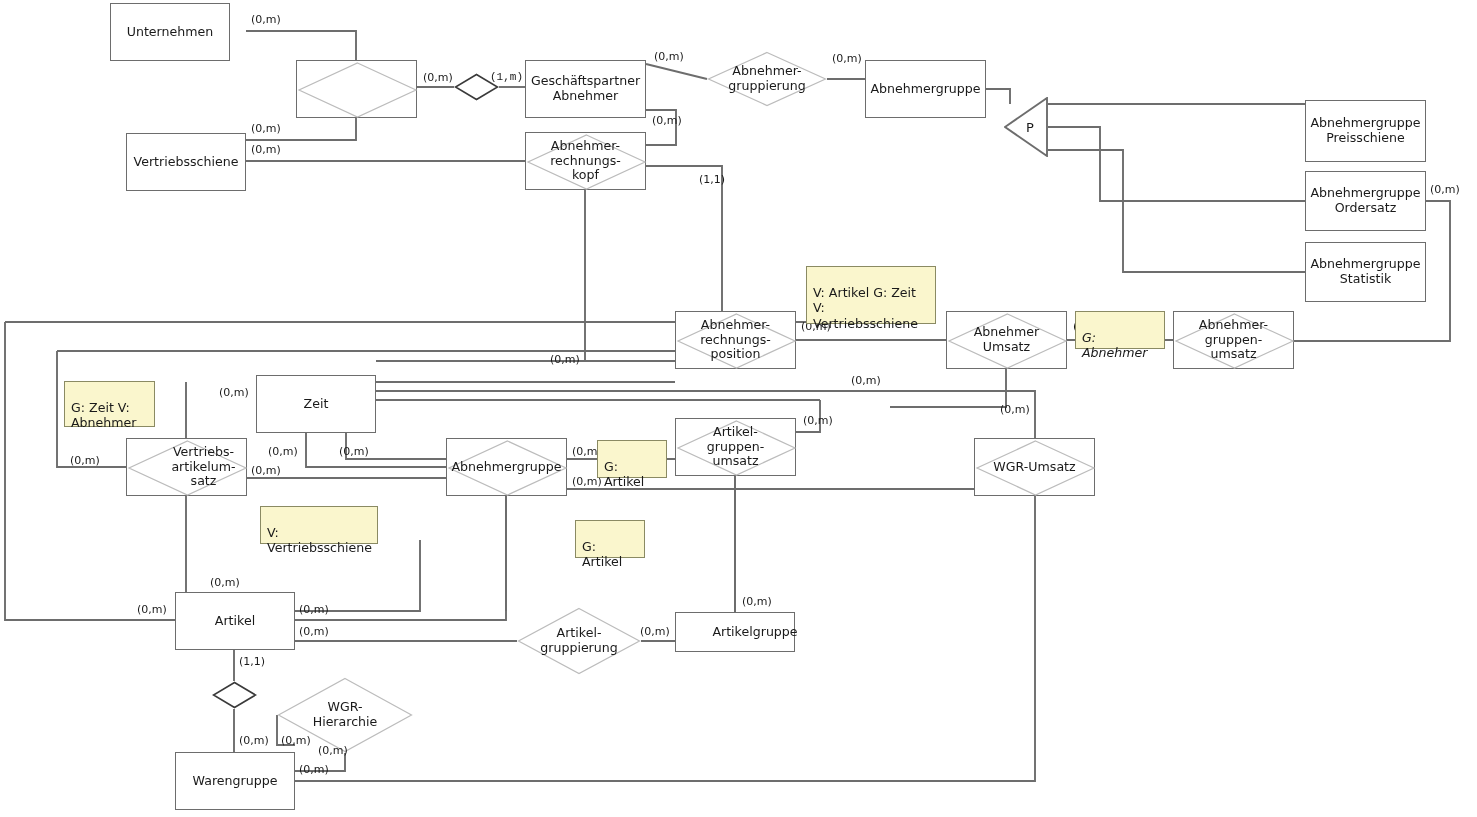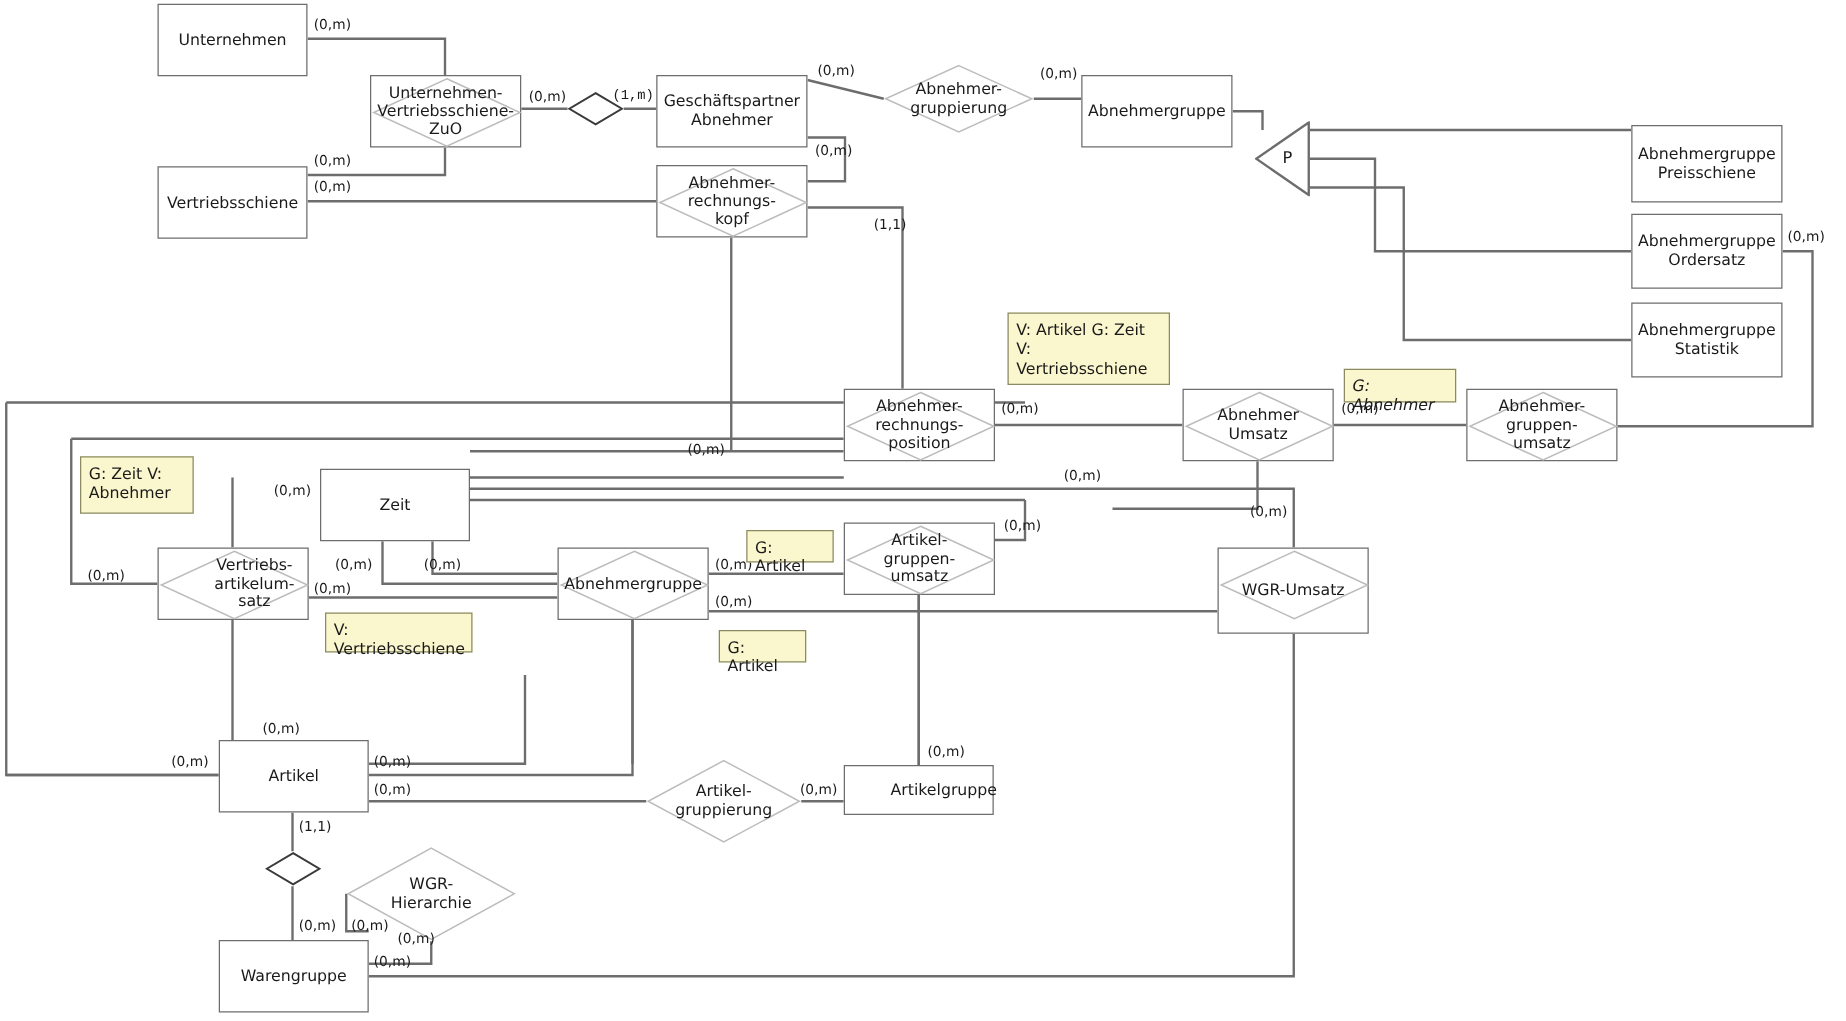--- a/index.html
+++ b/index.html
@@ -77,23 +77,24 @@
     z-index: 1;
   }
   .note {
     position: absolute;
     box-sizing: border-box;
     background: #faf6cd;
     border: 1.3px solid #8a8a63;
     font-size: 12.6px;
     color: #1a1a1a;
     line-height: 1.22;
-    padding: 5px 6px;
+    padding: 18px 6px;
     overflow: visible;
     z-index: 9;
+    margin-top: 16px;
   }
   .card {
     position: absolute;
     font-size: 11px;
     color: #1a1a1a;
     white-space: nowrap;
     background: transparent;
     z-index: 8;
   }
   .gen-p {
@@ -159,36 +160,35 @@
       <polyline points="234,709 234,752"></polyline>
       <polyline points="277,715 277,745 295,745"></polyline>
       <polyline points="345,753 345,771 295,771"></polyline>
       <polyline points="295,781 1035,781 1035,496"></polyline>
       <polyline points="5,620 175,620"></polyline>
       <polyline points="295,611 420,611 420,540"></polyline>
       <polyline points="506,496 506,611"></polyline>
     </svg>
 
   <div id="nodes-layer">
-      <div class="node entity" style="left: 126px; top: 3px; width: 120px; height: 58px;">Unternehmen</div>
+      <div class="node entity" style="left: 110px; top: 3px; width: 120px; height: 58px;">Unternehmen</div>
       <div class="node entity" style="left: 126px; top: 133px; width: 120px; height: 58px;">Vertriebsschiene</div>
       <div class="node entity" style="left: 525px; top: 60px; width: 121px; height: 58px;">Geschäftspartner<br>Abnehmer</div>
       <div class="node entity" style="left: 865px; top: 60px; width: 121px; height: 58px;">Abnehmergruppe</div>
       <div class="node entity" style="left: 1305px; top: 100px; width: 121px; height: 62px;">Abnehmergruppe<br>Preisschiene</div>
       <div class="node entity" style="left: 1305px; top: 171px; width: 121px; height: 60px;">Abnehmergruppe<br>Ordersatz</div>
       <div class="node entity" style="left: 1305px; top: 242px; width: 121px; height: 60px;">Abnehmergruppe<br>Statistik</div>
       <div class="node entity" style="left: 256px; top: 375px; width: 120px; height: 58px;">Zeit</div>
       <div class="node entity" style="left: 175px; top: 592px; width: 120px; height: 58px;">Artikel</div>
       <div class="node entity" style="left: 675px; top: 612px; width: 120px; height: 40px; padding-left: 40px;">Artikelgruppe</div>
       <div class="node entity" style="left: 175px; top: 752px; width: 120px; height: 58px;">Warengruppe</div>
       <div class="node relbox" style="left: 296px; top: 60px; width: 121px; height: 58px;">
         <svg class="dia" width="121" height="58" viewBox="0 0 121 58">
           <polygon points="60.5,2 119,29 60.5,56 2,29" fill="none" stroke="#bcbcbc" stroke-width="1.2"></polygon>
         </svg>
-        <span class="lbl">Unternehmen-<br>Vertriebsschiene-<br>ZuO</span>
       </div>
       <div class="node relbox" style="left: 525px; top: 132px; width: 121px; height: 58px;">
         <svg class="dia" width="121" height="58" viewBox="0 0 121 58">
           <polygon points="60.5,2 119,29 60.5,56 2,29" fill="none" stroke="#bcbcbc" stroke-width="1.2"></polygon>
         </svg>
         <span class="lbl">Abnehmer-<br>rechnungs-<br>kopf</span>
       </div>
       <div class="node relbox" style="left: 675px; top: 311px; width: 121px; height: 58px;">
         <svg class="dia" width="121" height="58" viewBox="0 0 121 58">
           <polygon points="60.5,2 119,29 60.5,56 2,29" fill="none" stroke="#bcbcbc" stroke-width="1.2"></polygon>
@@ -218,21 +218,21 @@
           <polygon points="60.5,2 119,29 60.5,56 2,29" fill="none" stroke="#bcbcbc" stroke-width="1.2"></polygon>
         </svg>
         <span class="lbl">Abnehmergruppe</span>
       </div>
       <div class="node relbox" style="left: 675px; top: 418px; width: 121px; height: 58px;">
         <svg class="dia" width="121" height="58" viewBox="0 0 121 58">
           <polygon points="60.5,2 119,29 60.5,56 2,29" fill="none" stroke="#bcbcbc" stroke-width="1.2"></polygon>
         </svg>
         <span class="lbl">Artikel-<br>gruppen-<br>umsatz</span>
       </div>
-      <div class="node relbox" style="left: 974px; top: 438px; width: 121px; height: 69px;">
+      <div class="node relbox" style="left: 974px; top: 438px; width: 121px; height: 58px;">
         <svg class="dia" width="121" height="58" viewBox="0 0 121 58">
           <polygon points="60.5,2 119,29 60.5,56 2,29" fill="none" stroke="#bcbcbc" stroke-width="1.2"></polygon>
         </svg>
         <span class="lbl">WGR-Umsatz</span>
       </div>
       <div class="diamond" style="left: 707px; top: 51px; width: 120px; height: 56px;">
         <svg width="120" height="56" viewBox="0 0 120 56">
           <polygon points="60,1.5 118.5,28 60,54.5 1.5,28" fill="#ffffff" stroke="#bcbcbc" stroke-width="1.2"></polygon>
         </svg>
         <span class="lbl">Abnehmer-<br>gruppierung</span>

